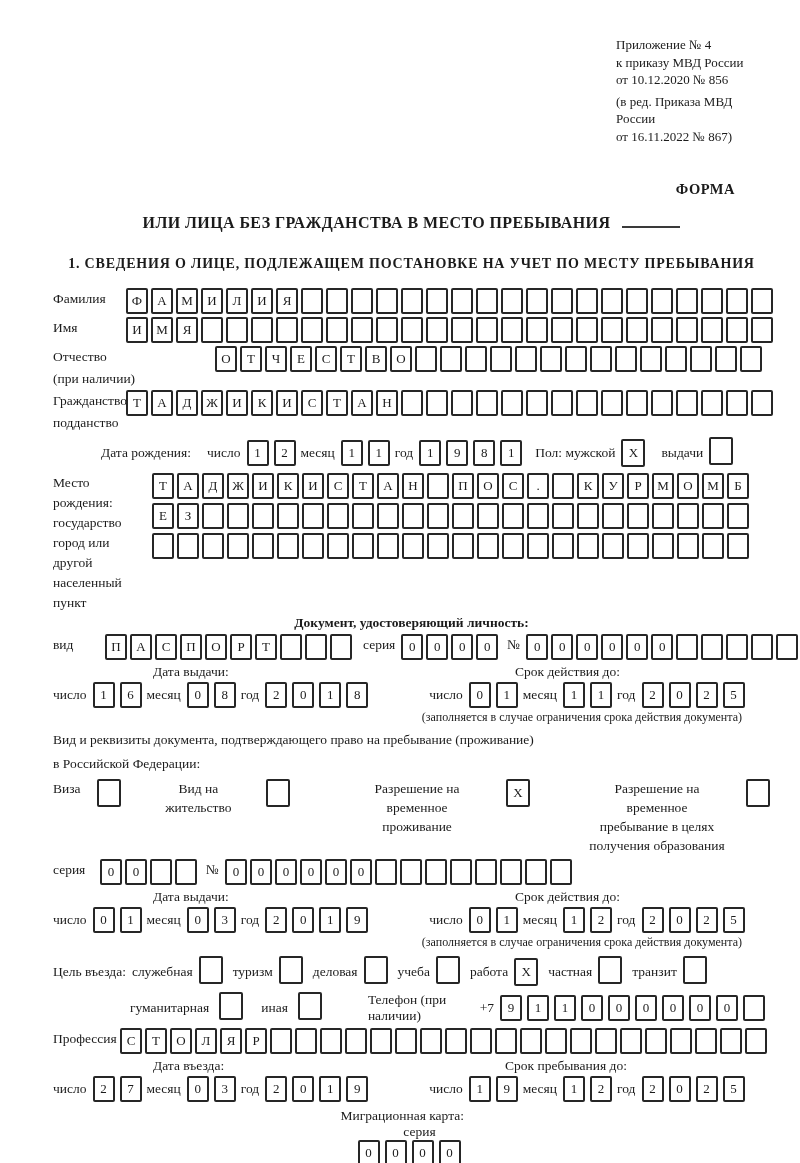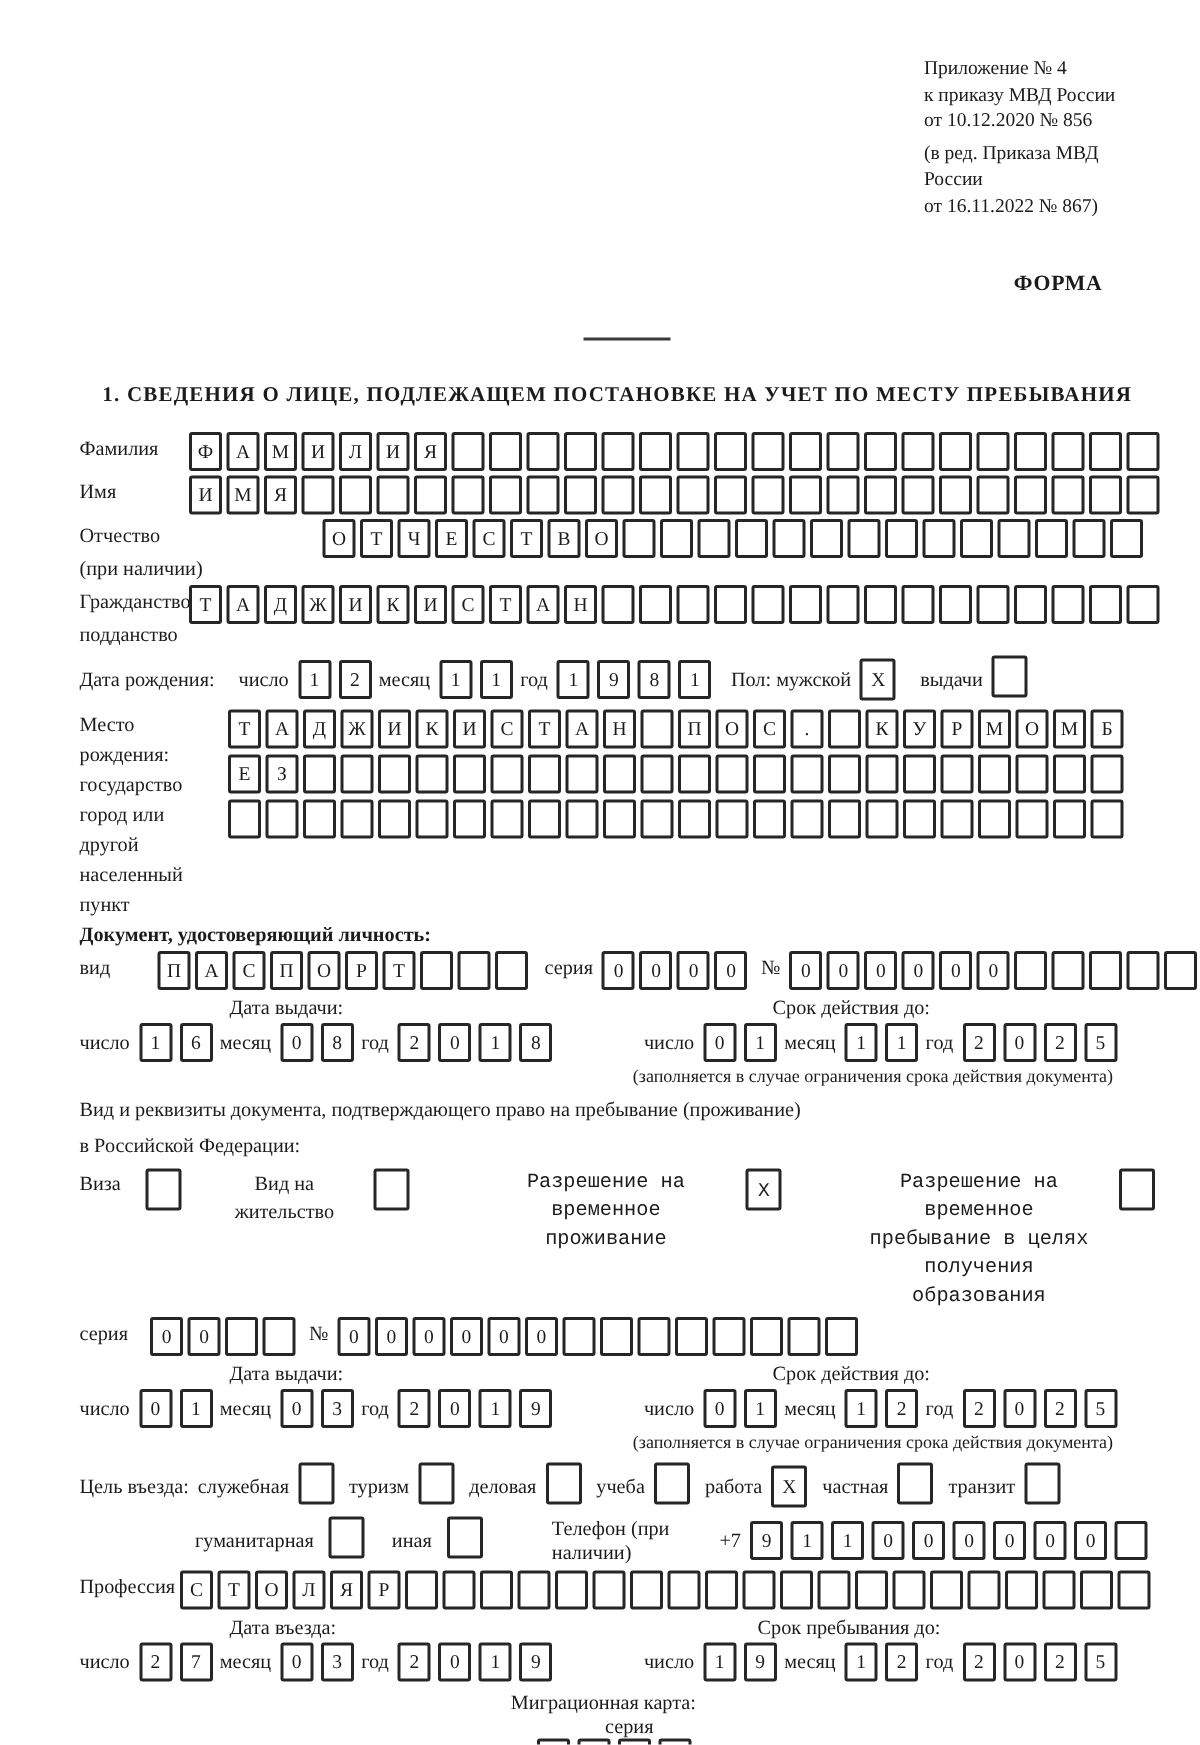--- a/index.html
+++ b/index.html
@@ -55,52 +55,52 @@
   .rgroup { margin-left:56px; display:flex; align-items:center; }
   .note { font-size:12px; line-height:15px; margin-top:2px; margin-left:auto; width:fit-content; margin-right:28px; }
 
   .intro { margin-top:7px; line-height:17px; }
 
   
   .optrow { display:flex; align-items:flex-start; margin-top:7px; }
   .opt { display:flex; align-items:flex-start; }
   .opt .txt { text-align:center; line-height:19px; }
   .opt .cbox { margin-left:8px; margin-top:0; }
-  .g26 { margin-left:26px; } .g40 { margin-left:56px;font-family:Liberation Mono, monospace; }
+  .g26 { margin-left:26px; } .g40 { margin-left:56px; }
 
   
   .purposes { display:flex; align-items:center; margin-top:6px; }
   .purposes .plbl { margin-left:10px; }
   .purposes .plbl.first { margin-left:6px; }
   .purposes .cbwrap { margin-left:6px; }
   .phone-row { display:flex; align-items:center; margin-top:4px; }
   .phone-row .ind { margin-left:77px; }
   .mig-row { display:flex; align-items:center; margin-top:6px;flex-direction:column; }
   .bold { font-weight:bold; }
-  .center { text-align:left; }
+  .center { text-align:center; }
   .dochead { margin-top:2px; }
 </style>
 </head>
 <body>
 
 <div class="page">
 
   <div class="annex">
     <div>Приложение № 4</div>
     <div>к приказу МВД России</div>
     <div>от 10.12.2020 № 856</div>
     <div class="gap"></div>
     <div>(в ред. Приказа МВД России</div>
     <div>от 16.11.2022 № 867)</div>
   </div>
 
   <div class="forma">ФОРМА</div>
 
   <div class="title">
-    <div><span class="uline"></span></div>
+    <div><span>ИЛИ ЛИЦА БЕЗ ГРАЖДАНСТВА В МЕСТО ПРЕБЫВАНИЯ</span><span class="uline"></span></div>
   </div>
 
   <div class="sec-heading">1. СВЕДЕНИЯ О ЛИЦЕ, ПОДЛЕЖАЩЕМ ПОСТАНОВКЕ НА УЧЕТ ПО МЕСТУ ПРЕБЫВАНИЯ</div>
 
   <div class="row mt16">
     <span class="lblcol w-fam">Фамилия</span>
     <span class="cells">
         <span class="cell">Ф</span>
         <span class="cell">А</span>
         <span class="cell">М</span>
@@ -222,21 +222,21 @@
         <span class="cell"></span>
         <span class="cell"></span>
         <span class="cell"></span>
         <span class="cell"></span>
         <span class="cell"></span>
         <span class="cell"></span>
       </span>
   </div>
 
   <div class="dline" style="margin-top:3px;">
-    <span class="w" style="width:100px;">Дата рождения:</span>
+    <span class="w" style="width:100px;margin-left:48px;">Дата рождения:</span>
     <span class="w">число</span>
     <span class="cells gapped">
         <span class="cell">1</span>
         <span class="cell">2</span>
       </span>
     <span class="w">месяц</span>
     <span class="cells gapped">
         <span class="cell">1</span>
         <span class="cell">1</span>
       </span>

